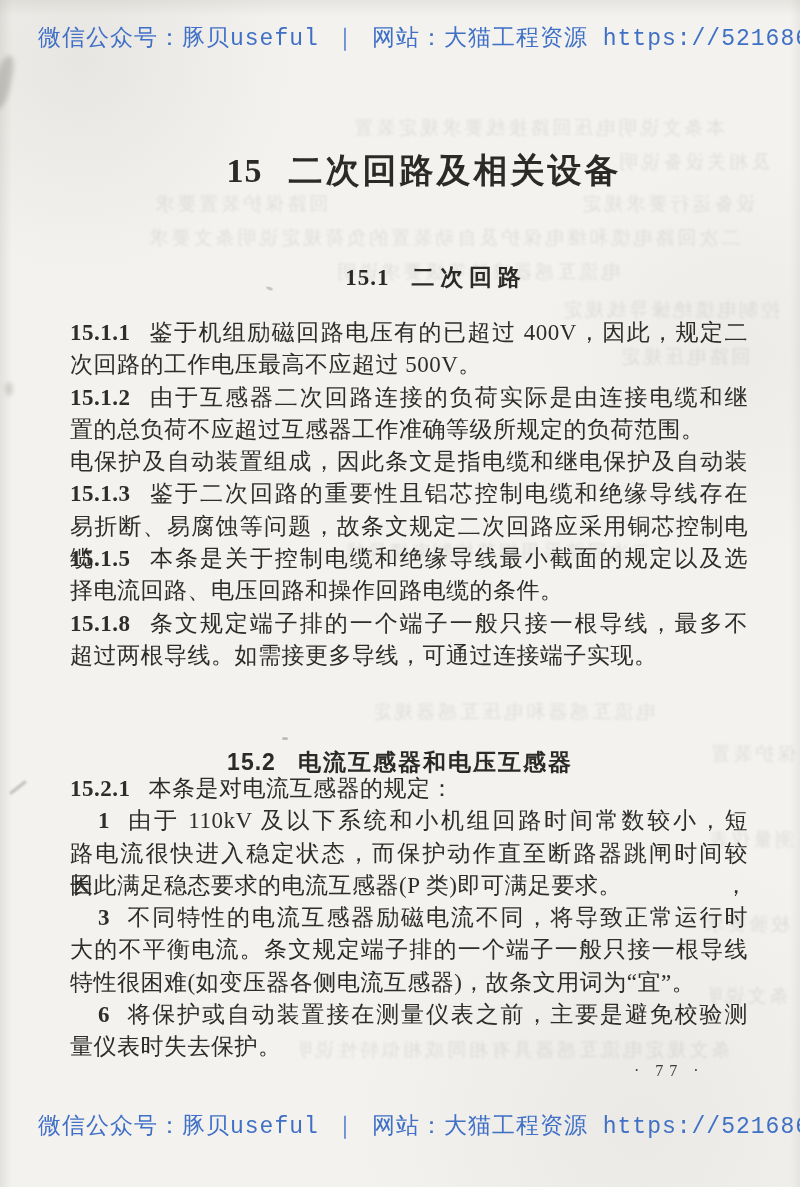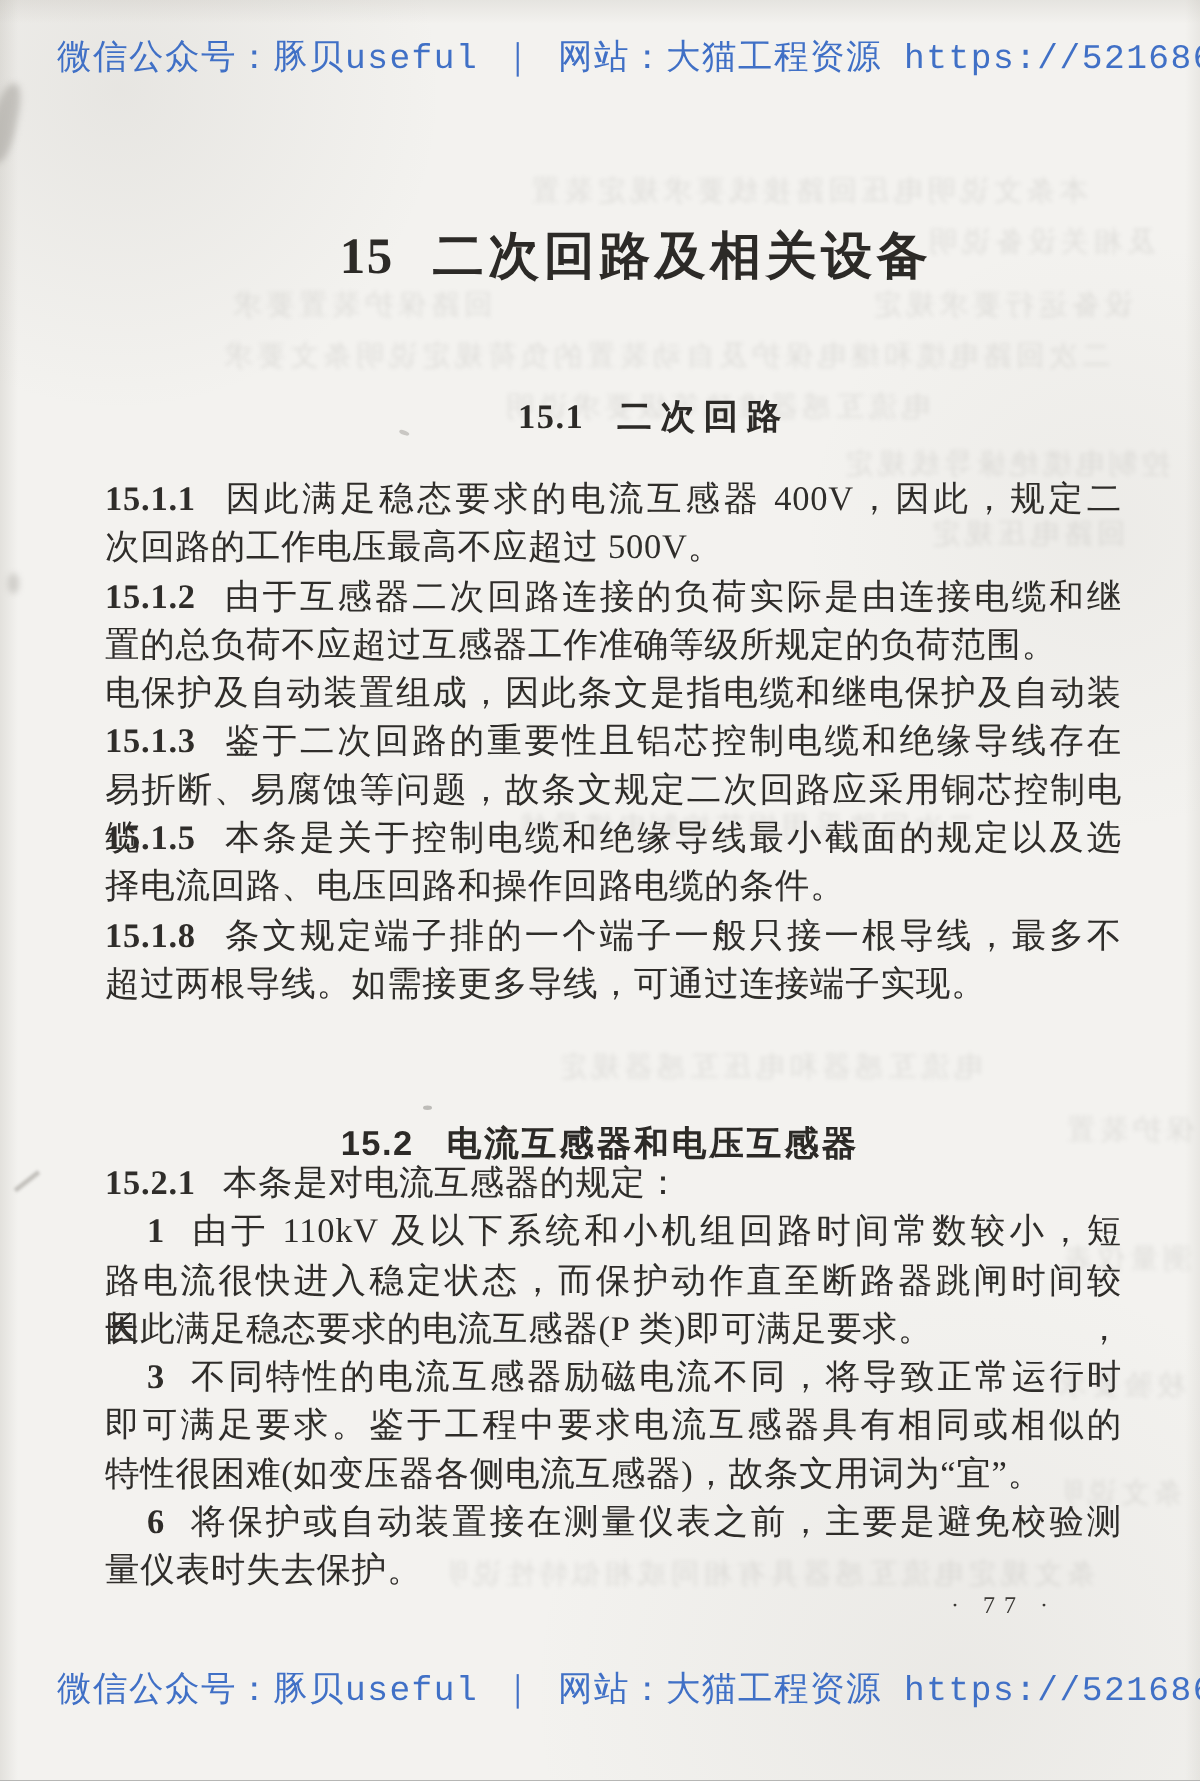--- a/index.html
+++ b/index.html
@@ -124,42 +124,42 @@
   <div class="ghost g13">条文说明</div>
   <div class="ghost g14">条文规定电流互感器具有相同或相似特性说明</div>
 
   <div class="wm wm-top" style="color: rgb(64, 112, 198);">微信公众号：豚贝useful ｜ 网站：大猫工程资源 https://521686.xyz/</div>
 
   <h1 class="title"><span class="num">15</span><span>二次回路及相关设备</span></h1>
 
   <h2 class="sec sec1"><span class="num">15.1</span><span>二 次 回 路</span></h2>
 
   <div class="bodyblock b1">
-    <div class="bline just"><b class="pnum">15.1.1</b><span>因此满足稳态要求的电流互感器 400V，因此，规定二</span></div>
+    <div class="bline just"><b class="pnum">15.1.1</b><span>鉴于机组励磁回路电压有的已超过 400V，因此，规定二</span></div>
     <div class="bline"><span>次回路的工作电压最高不应超过 500V。</span></div>
     <div class="bline just"><b class="pnum">15.1.2</b><span>由于互感器二次回路连接的负荷实际是由连接电缆和继</span></div>
     <div class="bline"><span>置的总负荷不应超过互感器工作准确等级所规定的负荷范围。</span></div>
     <div class="bline just"><span>电保护及自动装置组成，因此条文是指电缆和继电保护及自动装</span></div>
     <div class="bline just"><b class="pnum">15.1.3</b><span>鉴于二次回路的重要性且铝芯控制电缆和绝缘导线存在</span></div>
     <div class="bline just"><span>易折断、易腐蚀等问题，故条文规定二次回路应采用铜芯控制电缆</span></div>
     <div class="bline just"><b class="pnum">15.1.5</b><span>本条是关于控制电缆和绝缘导线最小截面的规定以及选</span></div>
     <div class="bline"><span>择电流回路、电压回路和操作回路电缆的条件。</span></div>
     <div class="bline just"><b class="pnum">15.1.8</b><span>条文规定端子排的一个端子一般只接一根导线，最多不</span></div>
     <div class="bline"><span>超过两根导线。如需接更多导线，可通过连接端子实现。</span></div>
   </div>
 
   <h2 class="sec sec2"><span class="num">15.2</span><span>电流互感器和电压互感器</span></h2>
 
   <div class="bodyblock b2">
     <div class="bline"><b class="pnum">15.2.1</b><span>本条是对电流互感器的规定：</span></div>
     <div class="bline just"><b class="inum">1</b><span>由于 110kV 及以下系统和小机组回路时间常数较小，短</span></div>
     <div class="bline just"><span>路电流很快进入稳定状态，而保护动作直至断路器跳闸时间较长，</span></div>
     <div class="bline"><span>因此满足稳态要求的电流互感器(P 类)即可满足要求。</span></div>
     <div class="bline just"><b class="inum">3</b><span>不同特性的电流互感器励磁电流不同，将导致正常运行时</span></div>
-    <div class="bline just"><span>即可满足要求。鉴于工程中要求电流互感器具有相同或相似的</span></div>
+    <div class="bline just"><span>大的不平衡电流。条文规定端子排的一个端子一般只接一根导线</span></div>
     <div class="bline"><span>特性很困难(如变压器各侧电流互感器)，故条文用词为“宜”。</span></div>
     <div class="bline just"><b class="inum">6</b><span>将保护或自动装置接在测量仪表之前，主要是避免校验测</span></div>
     <div class="bline"><span>量仪表时失去保护。</span></div>
   </div>
 
   <div class="pageno">· 77 ·</div>
 
   <div class="wm wm-bottom" style="color: rgb(64, 112, 198);">微信公众号：豚贝useful ｜ 网站：大猫工程资源 https://521686.xyz/</div>
 
 </div>

